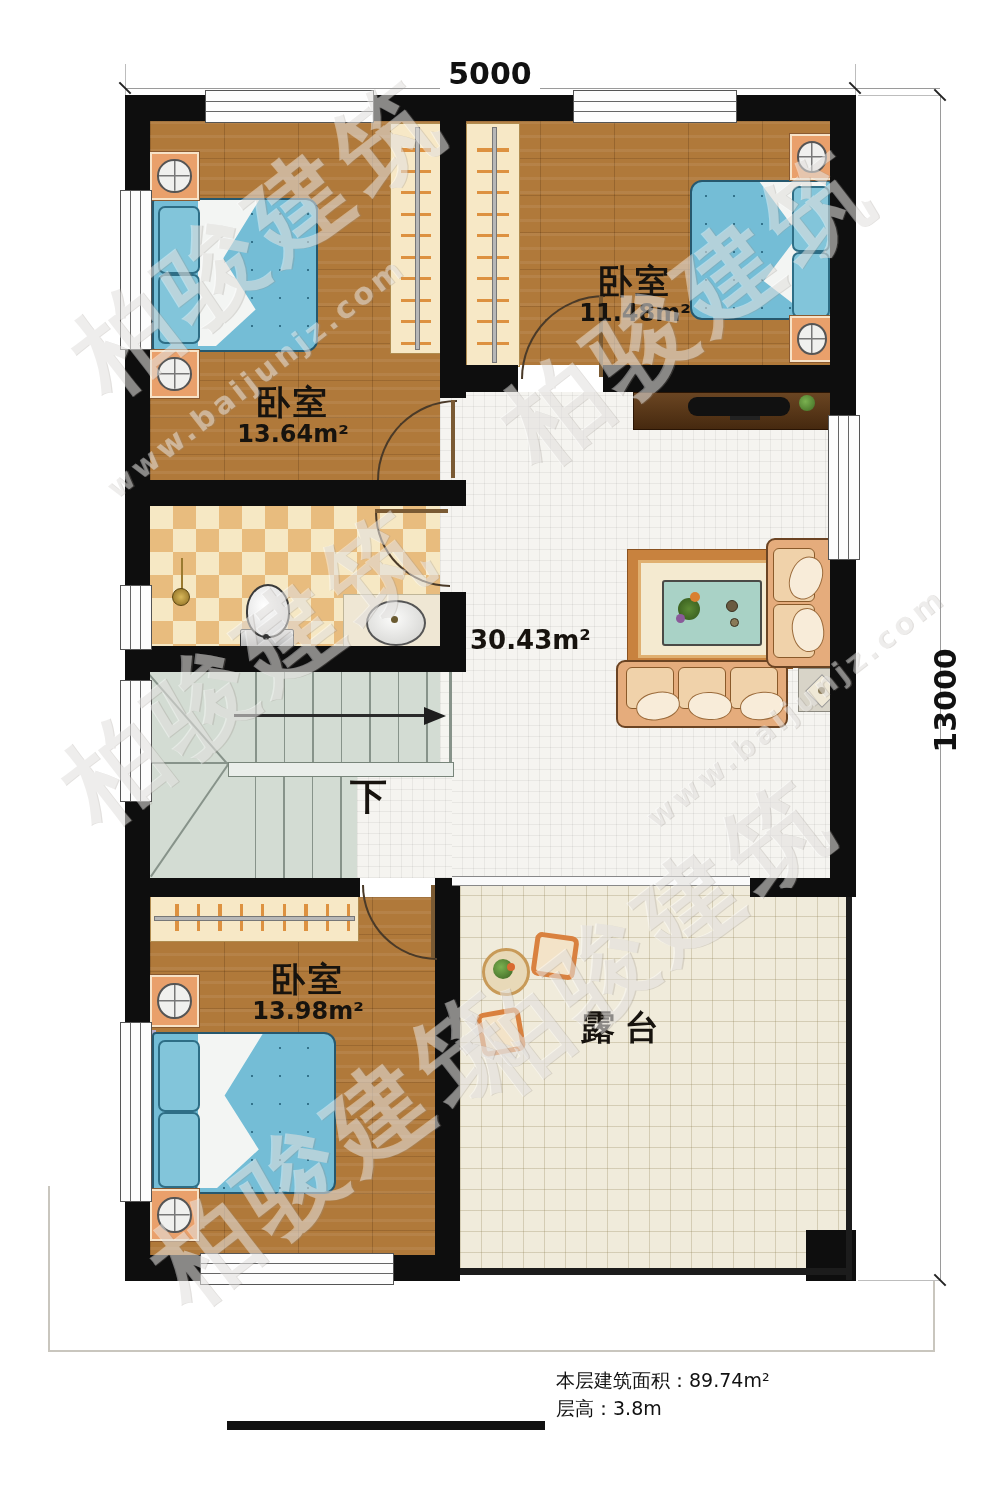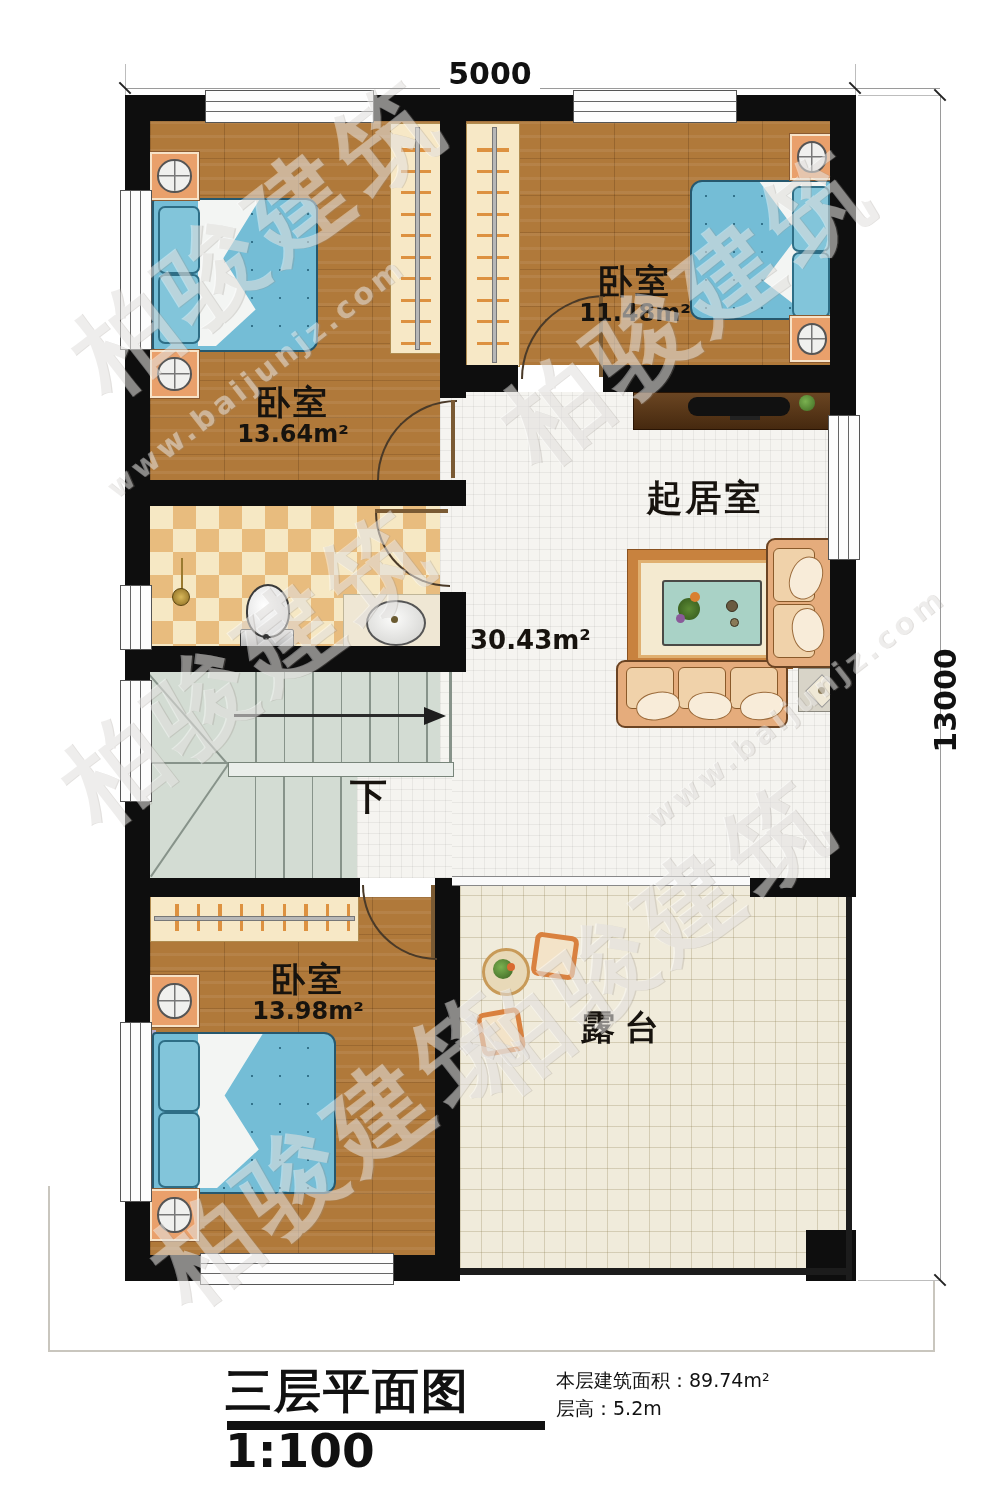--- a/index.html
+++ b/index.html
@@ -244,23 +244,20 @@
   <div class="leaf" style="left:431px;top:885px;width:4px;height:73px;"></div>
 
   <div class="room-label" style="left:218px;top:383px;width:150px;">
     <div class="rname">卧室</div>
     <div class="rarea">13.64m²</div>
   </div>
   <div class="room-label" style="left:555px;top:262px;width:160px;">
     <div class="rname">卧室</div>
     <div class="rarea">11.48m²</div>
   </div>
-  <div class="room-label" style="left:615px;top:478px;width:180px;">
-    <div class="rname" style="font-size:36px;">起居室</div>
-  </div>
   <div class="room-label" style="left:470px;top:626px;width:120px;">
     <div class="rarea" style="font-size:26px;text-align:center;">30.43m²</div>
   </div>
   <div class="room-label" style="left:228px;top:960px;width:160px;">
     <div class="rname">卧室</div>
     <div class="rarea">13.98m²</div>
   </div>
   <div class="room-label" style="left:555px;top:1008px;width:140px;">
     <div class="rname" style="letter-spacing:10px;">露台</div>
   </div>
@@ -279,24 +276,21 @@
   <div class="dimtext" style="left:890px;top:683px;width:110px;transform:rotate(-90deg);">13000</div>
 
   <div class="wm brand" style="left:40px;top:170px;">柏骏建筑</div>
   <div class="wm brand" style="left:470px;top:240px;">柏骏建筑</div>
   <div class="wm site" style="left:70px;top:360px;">www.baijunjz.com</div>
   <div class="wm brand" style="left:30px;top:600px;">柏骏建筑</div>
   <div class="wm site" style="left:610px;top:690px;">www.baijunjz.com</div>
   <div class="wm brand" style="left:430px;top:870px;">柏骏建筑</div>
   <div class="wm brand" style="left:120px;top:1080px;">柏骏建筑</div>
 
-  <div class="tb" style="left:225px;top:1360px;width:330px;">
-    <span style="font-size:47px;font-weight:bold;letter-spacing:2px;">三层平面图</span><span style="font-size:47px;font-weight:bold;">1:100</span>
-  </div>
   <div class="tb" style="left:227px;top:1421px;width:318px;height:9px;background:#111;"></div>
   <div class="tb" style="left:556px;top:1368px;font-size:19px;">
     <span>本层建筑面积：</span><span>89.74m²</span>
   </div>
   <div class="tb" style="left:556px;top:1396px;font-size:19px;">
-    <span>层高：</span><span>5.2m</span>
+    <span>层高：</span><span>3.8m</span>
   </div>
 
 </div>
 
 </body></html>

